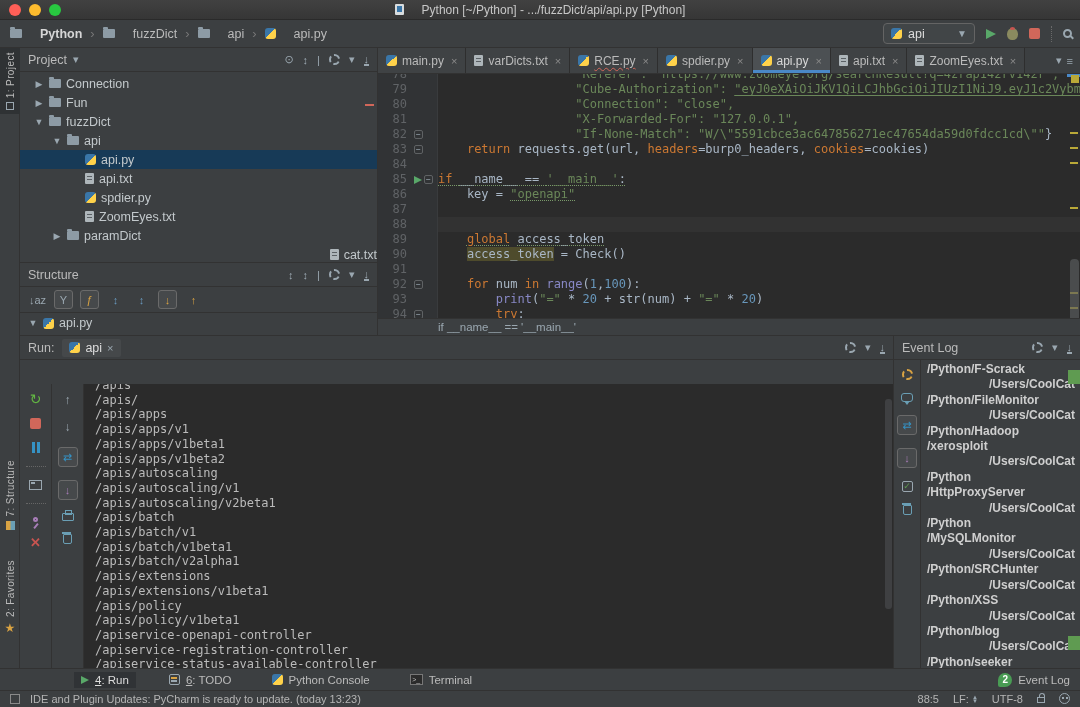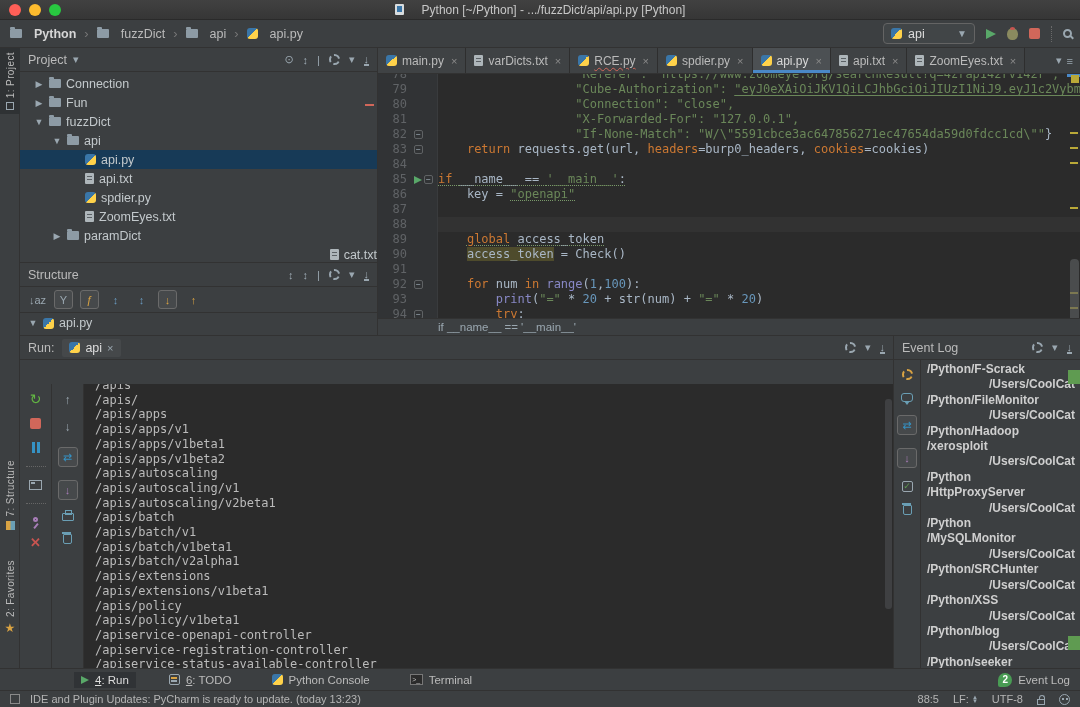--- a/index.html
+++ b/index.html
@@ -14,21 +14,21 @@
   .light { width:12px; height:12px; border-radius:50%; }
   .light.red { background:#ff5f57; } .light.yellow { background:#febc2e; } .light.green { background:#28c840; }
   .title-text { font-size:12px; color:#c7c7c7; display:flex; align-items:center; gap:18px; }
   .i-doc { width:9px; height:11px; background:#d8dcde; border-radius:1px; position:relative; display:inline-block; }
   .i-doc::after { content:""; position:absolute; left:2px; top:2px; width:5px; height:6px; background:#3a76a8; }
 
   
   .navbar { height:28px; background:#3c3f41; border-bottom:1px solid #323232; display:flex;
     align-items:center; padding:0 8px; font-size:12.5px; color:#bbb; }
   .crumbs { display:flex; align-items:center; gap:4px; }
-  .crumb { display:flex; align-items:center; gap:12px; padding:1px 2px;text-align:right; }
+  .crumb { display:flex; align-items:center; gap:18px; padding:1px 2px;text-align:right; }
   .crumb:first-child .crumb-label { font-weight:bold; color:#d6d6d6; }
   .chev { color:#777; font-size:13px; padding:0 2px; }
   .nav-right { margin-left:auto; display:flex; align-items:center; gap:11px; }
   .combo { height:21px; border:1px solid #646464; border-radius:4px; background:#414547;
     display:flex; align-items:center; gap:6px; padding:0 7px; min-width:92px; color:#ddd; }
   .combo .caret { margin-left:auto; color:#9aa7b0; font-size:10px; }
   .v-dotted { width:1px; height:16px; border-left:1px dotted #6a6a6a; }
 
   
   .i-folder { width:12px; height:9px; background:#8d9ba5; border-radius:1px; position:relative; display:inline-block; }
@@ -173,21 +173,21 @@
   .ev-mark { position:absolute; right:0; width:12px; height:14px; background:#5f9b51; }
 
   
   .bottombar { height:22px; background:#3c3f41; border-top:1px solid #323232; display:flex;
     align-items:center; padding-left:74px; gap:26px; font-size:11.5px; color:#bbb; }
   .bb-item { display:flex; align-items:center; gap:6px; padding:2px 7px; }
   .bb-item.active { background:#303336; color:#ddd; }
   .bb-right { margin-left:auto; margin-right:10px; display:flex; align-items:center; gap:6px; }
   .statusbar { height:17px; background:#3c3f41; border-top:1px solid #323232; display:flex;
     align-items:center; padding:0 10px; gap:10px; font-size:11px; color:#b5b5b5; }
-  .sb-right { margin-left:auto; display:flex; align-items:flex-end; gap:14px; }
+  .sb-right { margin-left:auto; display:flex; align-items:flex-start; gap:14px; }
   .updn { display:inline-flex; flex-direction:column; line-height:4px; font-size:6px; color:#9aa7b0; }
 </style>
 </head>
 <body>
 
 <div class="app">
 
   <div class="titlebar">
     <div class="lights">
       <span class="light red"></span>

